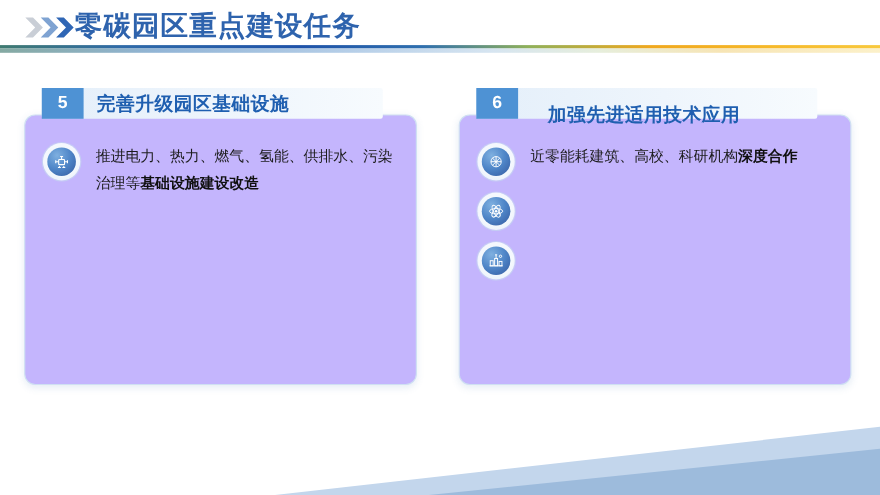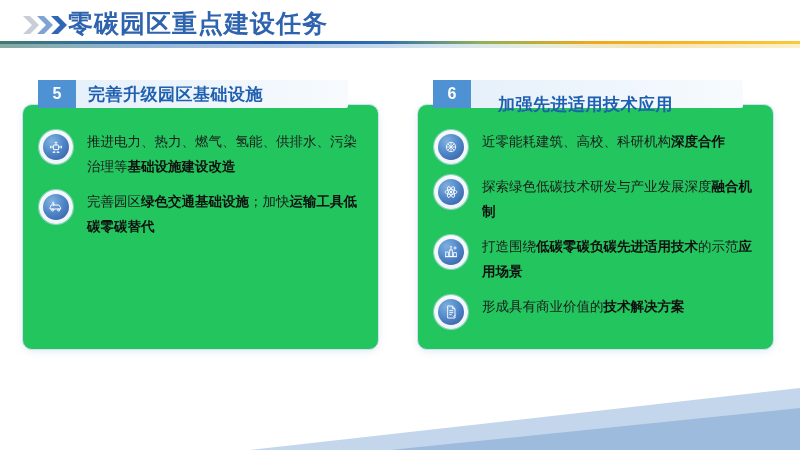--- a/index.html
+++ b/index.html
@@ -57,21 +57,21 @@
       #6f9a92 0%, #7fa8cf 18%, #a9c6e4 40%,
       #cfe0ee 56%, #e2ebd6 68%, #f5e0a8 82%, #fbeec0 100%);
     opacity: .85;
   }
 
   
   .card {
     position: absolute;
     top: 104px;
     width: 355px;
-    background: #22c55e;
+    background: #c4b5fd;
     border: 1px solid #cfe0f2;
     border-radius: 10px;
     box-shadow: 0 2px 7px rgba(100,140,190,0.16);
   }
   #card-5 { left: 22px;  height: 244px; }
   #card-6 { left: 417px; height: 244px; }
 
   .card-headband {
     position: absolute;
     top: 80px;
@@ -189,35 +189,20 @@
             <path d="M9 18 v2 M15 18 v2 M7 20 h4 M13 20 h4"></path>
           </svg>
         </span>
       </span>
       <span class="item-text">
         <span>推进电力、热力、燃气、氢能、供排水、污染治理等</span><b>基础设施建设改造</b>
       </span>
     </div>
 
 
-    <div class="item">
-      <span class="icon-holder">
-        <span class="icon-disc">
-          <svg width="16" height="16" viewBox="0 0 24 24" fill="none" stroke="#ffffff" stroke-width="1.5">
-            <path d="M3 15 v-2 l2-4 h11 l3 4 v2 Z"></path>
-            <circle cx="7" cy="16.5" r="1.6"></circle>
-            <circle cx="16" cy="16.5" r="1.6"></circle>
-            <path d="M6 7 l2-3 M9 5 l-1.5 2.5 h2 L8 10"></path>
-          </svg>
-        </span>
-      </span>
-      <span class="item-text">
-        <span>完善园区</span><b>绿色交通基础设施</b><span>；加快</span><b>运输工具低碳零碳替代</b>
-      </span>
-    </div>
 
   </div>
 </div>
 <div class="card-headband" id="band-5"></div>
 <div class="badge" id="badge-5">5</div>
 <div class="card-title" id="title-5">完善升级园区基础设施</div>
 
 <div class="card" id="card-6">
   <div class="items">
 
@@ -238,59 +223,38 @@
     <div class="item">
       <span class="icon-holder">
         <span class="icon-disc">
           <svg width="16" height="16" viewBox="0 0 24 24" fill="none" stroke="#ffffff" stroke-width="1.3">
             <circle cx="12" cy="12" r="1.8" fill="#ffffff" stroke="none"></circle>
             <ellipse cx="12" cy="12" rx="9" ry="3.6"></ellipse>
             <ellipse cx="12" cy="12" rx="9" ry="3.6" transform="rotate(60 12 12)"></ellipse>
             <ellipse cx="12" cy="12" rx="9" ry="3.6" transform="rotate(120 12 12)"></ellipse>
           </svg>
         </span>
-      </span>
-      <span class="item-text">
-        <span>探索绿色低碳技术研发与产业发展深度</span><b>融合机制</b>
       </span>
     </div>
 
     <div class="item">
       <span class="icon-holder">
         <span class="icon-disc">
           <svg width="16" height="16" viewBox="0 0 24 24" fill="none" stroke="#ffffff" stroke-width="1.3">
             <path d="M3 19 h18"></path>
             <rect x="4" y="12" width="4" height="7"></rect>
             <rect x="10" y="9" width="4" height="10"></rect>
             <rect x="16" y="13" width="4" height="6"></rect>
             <path d="M12 9 V4 M10.5 4 h3"></path>
             <circle cx="18" cy="6" r="1.6"></circle>
           </svg>
         </span>
       </span>
-      <span class="item-text">
-        <span>打造围绕</span><b>低碳零碳负碳先进适用技术</b><span>的示范</span><b>应用场景</b>
-      </span>
-    </div>
-
-    <div class="item">
-      <span class="icon-holder">
-        <span class="icon-disc">
-          <svg width="16" height="16" viewBox="0 0 24 24" fill="none" stroke="#ffffff" stroke-width="1.4">
-            <path d="M7 3 h7 l4 4 v14 H7 Z"></path>
-            <path d="M14 3 v4 h4"></path>
-            <path d="M9.5 10 h6 M9.5 13 h6 M9.5 16 h3.5"></path>
-            <path d="M15 17.5 l1.3 1.3 2.4-2.6"></path>
-          </svg>
-        </span>
-      </span>
-      <span class="item-text">
-        <span>形成具有商业价值的</span><b>技术解决方案</b>
-      </span>
-    </div>
+    </div>
+
 
   </div>
 </div>
 <div class="card-headband" id="band-6"></div>
 <div class="badge" id="badge-6">6</div>
 <div class="card-title" id="title-6">加强先进适用技术应用</div>
 
 <svg id="decor" viewBox="0 0 800 70" preserveAspectRatio="none">
   <polygon points="800,8 800,70 250,70" fill="#c3d6ec"></polygon>
   <polygon points="800,28 800,70 390,70" fill="#9dbbdc"></polygon>

